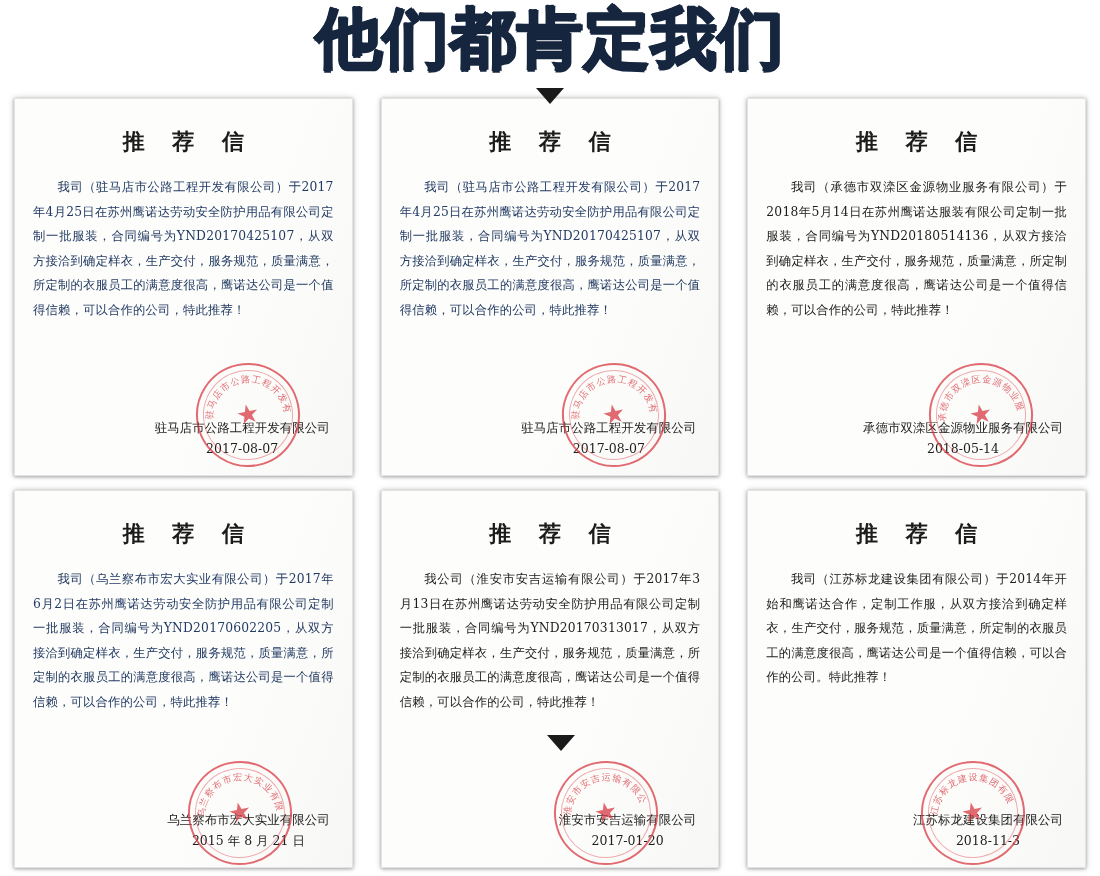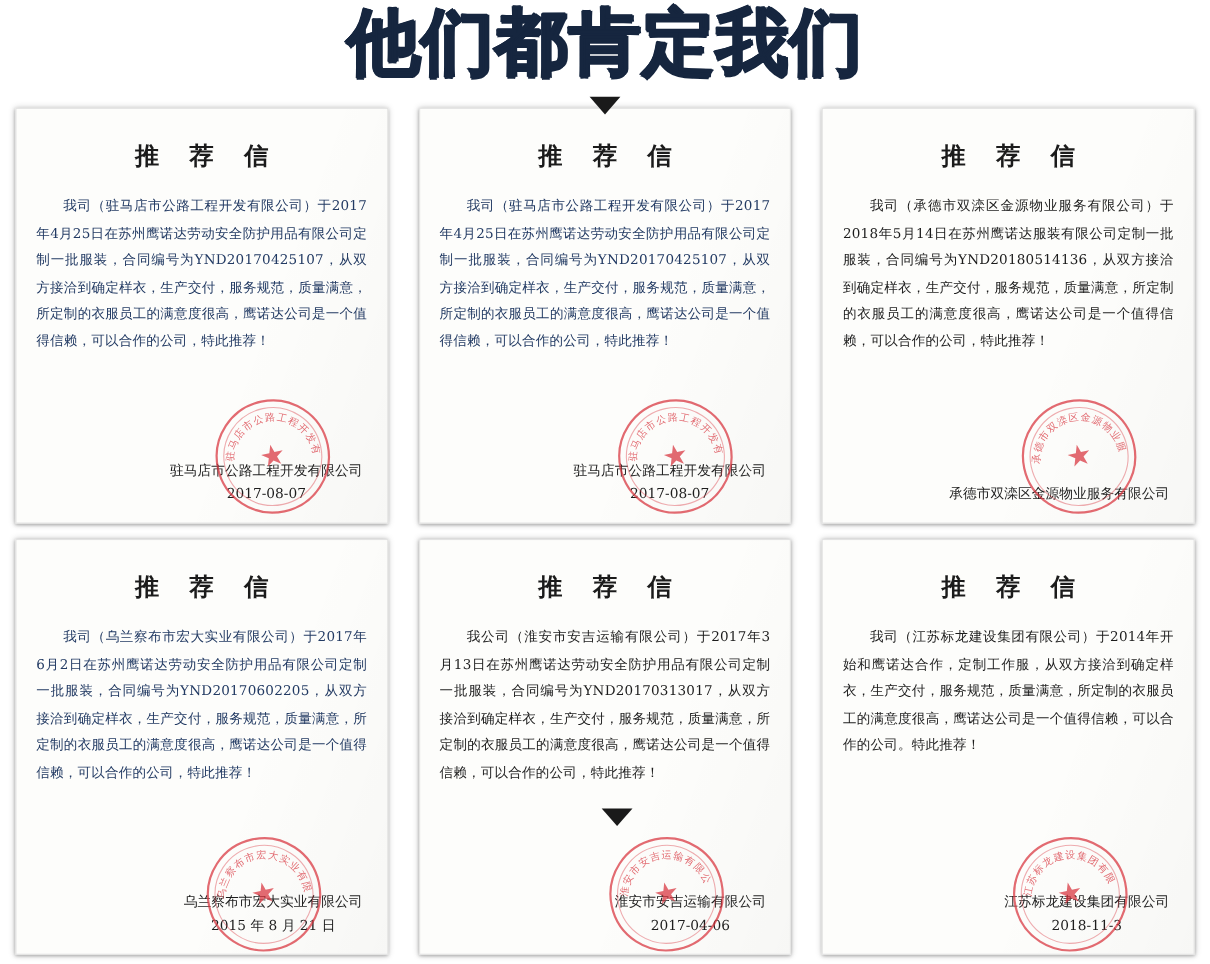--- a/index.html
+++ b/index.html
@@ -257,20 +257,21 @@
               <defs>
                   <path id="arc3" d="M 14,56 A 38,38 0 1 1 90,56"></path>
                 </defs>
               <text><textPath href="#arc3" startOffset="4%">承德市双滦区金源物业服务有限公司</textPath></text>
             </svg>
           </div>
           <div class="star">★</div>
         </div>
         <div class="sign-block">
           <div class="sign-name">承德市双滦区金源物业服务有限公司</div>
+          <div class="sign-date">2018-05-14</div>
         </div>
       </div>
     </div>
 
     <div class="cell">
       <div class="letter">
         <div class="letter-title">推 荐 信</div>
         <div class="letter-body ink-blue">我司（乌兰察布市宏大实业有限公司）于2017年6月2日在苏州鹰诺达劳动安全防护用品有限公司定制一批服装，合同编号为YND20170602205，从双方接洽到确定样衣，生产交付，服务规范，质量满意，所定制的衣服员工的满意度很高，鹰诺达公司是一个值得信赖，可以合作的公司，特此推荐！</div>
         <div class="stamp stamp-b">
           <div class="ring"></div>
@@ -302,21 +303,21 @@
               <defs>
                   <path id="arc5" d="M 14,56 A 38,38 0 1 1 90,56"></path>
                 </defs>
               <text><textPath href="#arc5" startOffset="8%">淮安市安吉运输有限公司</textPath></text>
             </svg>
           </div>
           <div class="star">★</div>
         </div>
         <div class="sign-block">
           <div class="sign-name">淮安市安吉运输有限公司</div>
-          <div class="sign-date">2017-04-06</div>
+          <div class="sign-date">2017-01-20</div>
         </div>
       </div>
     </div>
 
     <div class="cell">
       <div class="letter">
         <div class="letter-title">推 荐 信</div>
         <div class="letter-body ink-dark">我司（江苏标龙建设集团有限公司）于2014年开始和鹰诺达合作，定制工作服，从双方接洽到确定样衣，生产交付，服务规范，质量满意，所定制的衣服员工的满意度很高，鹰诺达公司是一个值得信赖，可以合作的公司。特此推荐！</div>
         <div class="stamp stamp-b">
           <div class="ring"></div>

